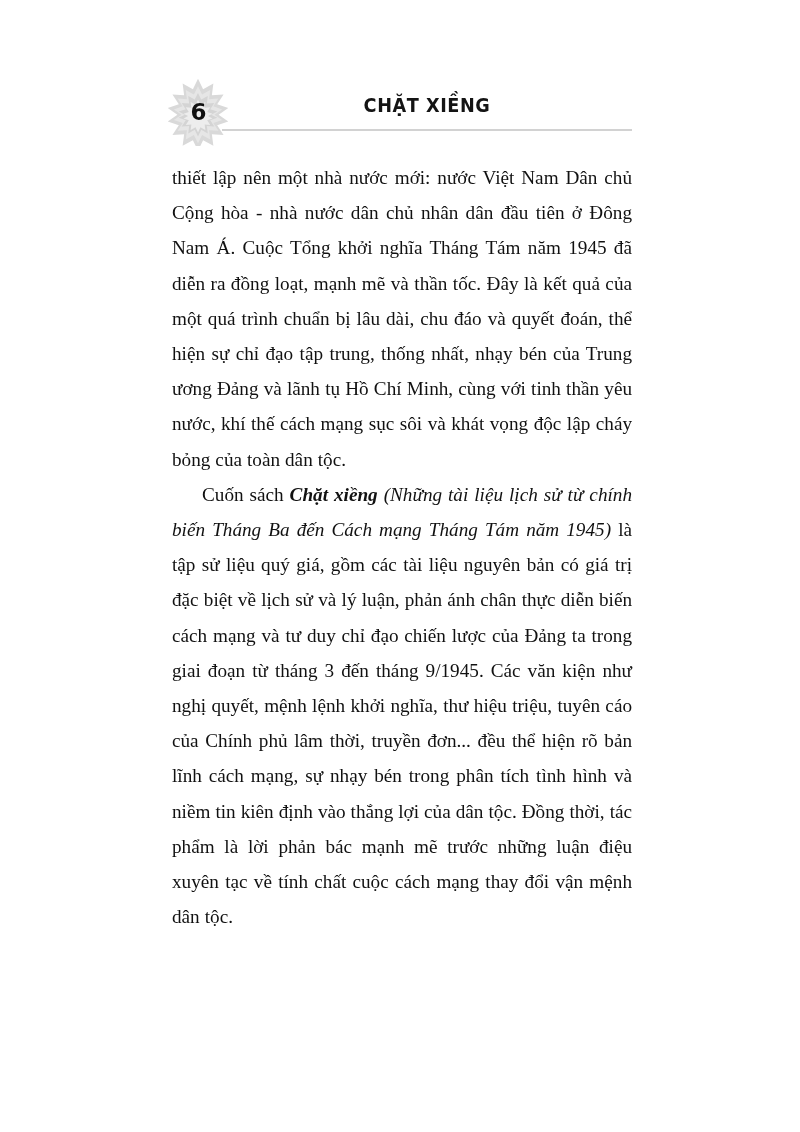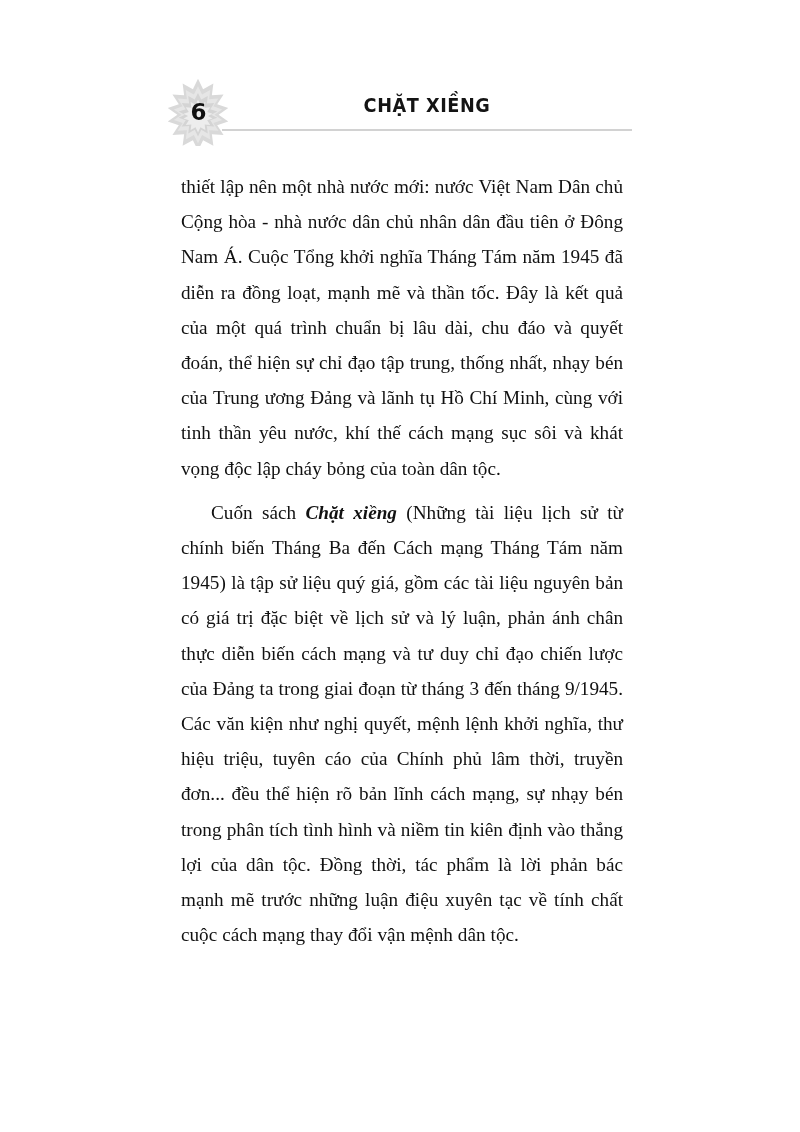--- a/index.html
+++ b/index.html
@@ -88,38 +88,39 @@
 
   
   .textblock {
     position: absolute;
     left: 172px;
     top: 160px;
     width: 460px;
   }
 
   .para {
-    margin: 9px;
+    margin: 0;
     text-align: justify;
     text-justify: inter-word;
     font-size: 19.2px;
     line-height: 35.2px;
     text-indent: 30px;
     hyphens: none;
     word-spacing: 0.2px;
   }
   .para.first {
     text-indent: 0;
   }
 
   .title-ref {
     font-weight: 700;
     font-style: italic;
   }
   .subtitle-ref {
+    font-style: italic;
   }
 </style>
 </head>
 <body>
 
 <div class="page">
 
   <div class="running-head">
 
     <div class="folio-ornament">

